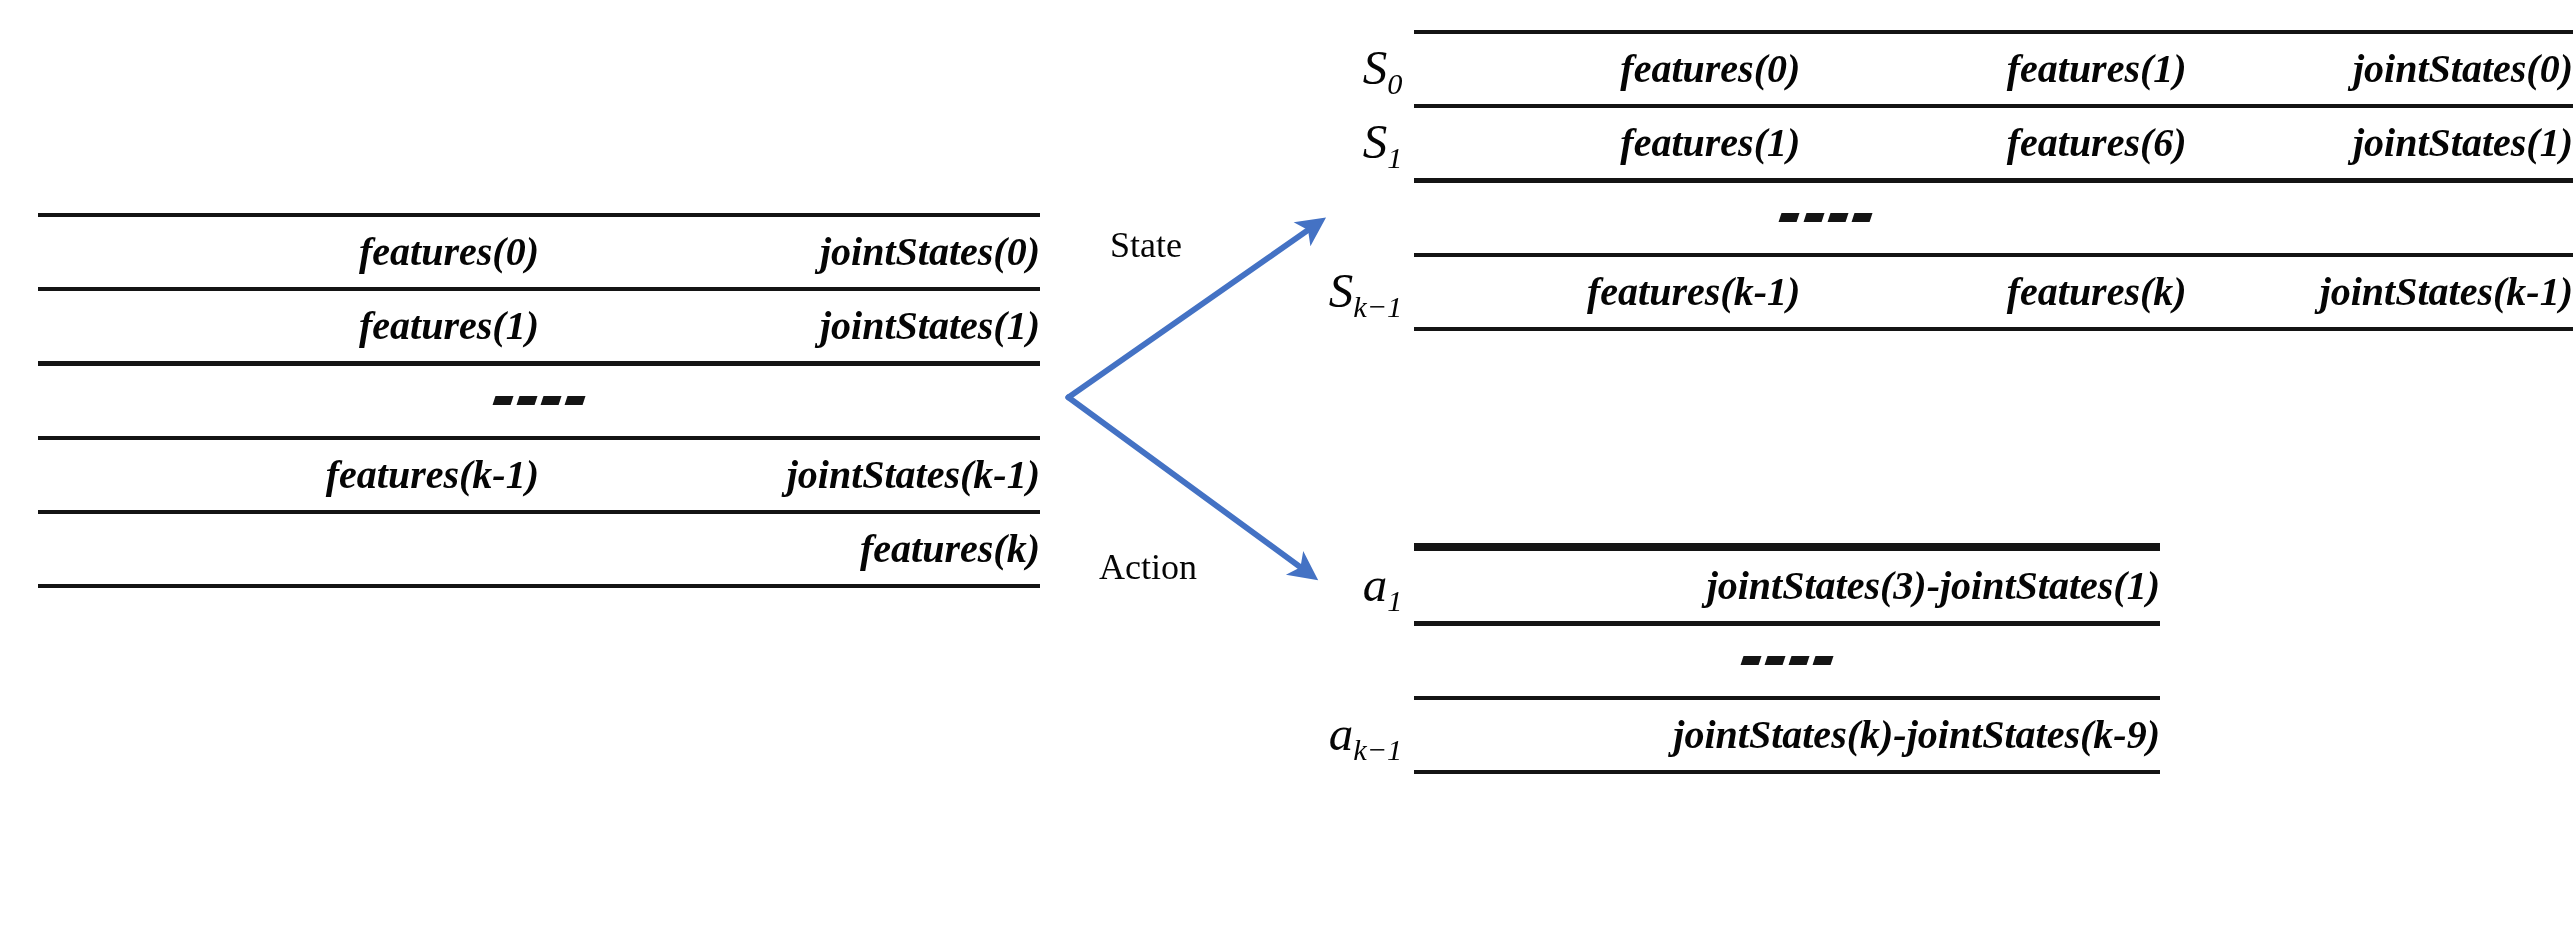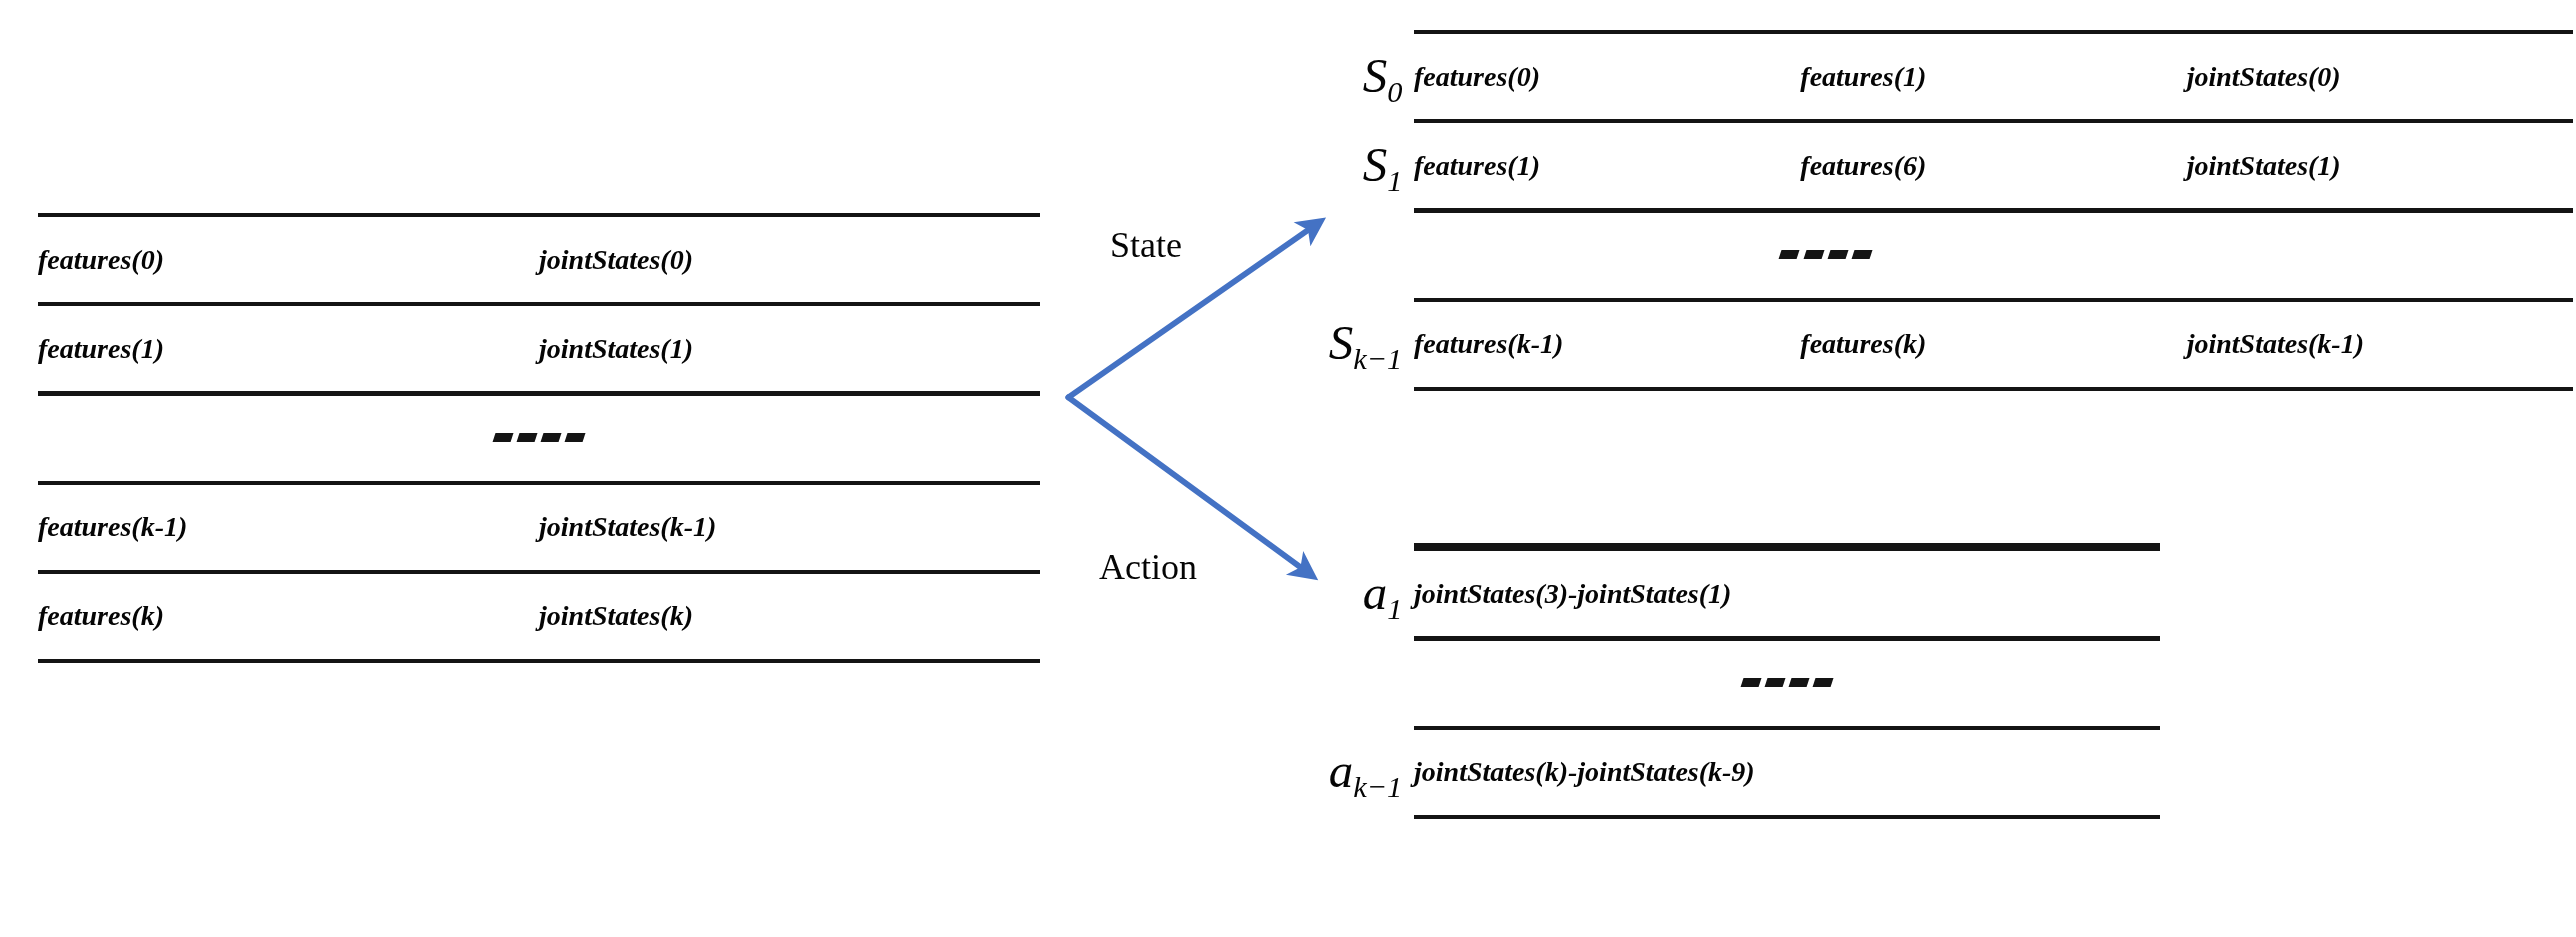--- a/index.html
+++ b/index.html
@@ -18,27 +18,27 @@
     overflow:hidden;
   }
   
   .dtable{position:absolute;}
   .dtable.raw   {left:38px;  top:213px; width:1002px;}
   .dtable.state {left:1414px;top:30px;  width:1159px;}
   .dtable.action{left:1414px;top:543px; width:746px;}
   .rule{height:4.2px;background:var(--line);}
   .t-row{
     position:relative;
-    height:85px;
+    height:70px;
     display:flex;align-items:center;justify-content:center;
   }
   .cell{
-    flex:1;text-align:left;
+    flex:1;text-align:right;
     font-weight:bold;font-style:italic;
-    font-size:28px;line-height:1;
+    font-size:40px;line-height:1;
     white-space:nowrap;
   }
   .row-label{
     position:absolute;
     right:calc(100% + 11.7px);
     top:50%;transform:translateY(-54%);
     font-style:italic;font-weight:normal;
     font-size:49px;line-height:1;
     white-space:nowrap;
   }
@@ -89,21 +89,20 @@
         </span>
       </div>
       <div class="rule"></div>
       <div class="t-row">
         <div class="cell">features(k-1)</div>
         <div class="cell">jointStates(k-1)</div>
       </div>
       <div class="rule"></div>
       <div class="t-row">
         <div class="cell">features(k)</div>
-        <div class="cell">jointStates(k)</div>
       </div>
       <div class="rule"></div>
     </div>
 
   <svg class="arrows" width="2576" height="937" viewBox="0 0 3079 1120">
     <defs>
       <marker id="ah" viewBox="0 0 10 10" refX="2" refY="5" markerWidth="5.5" markerHeight="5" orient="auto-start-reverse">
         <polygon class="arrow-head" points="0 0, 10 5, 0 10, 2.5 5" fill="#4472C4"></polygon>
       </marker>
     </defs>

